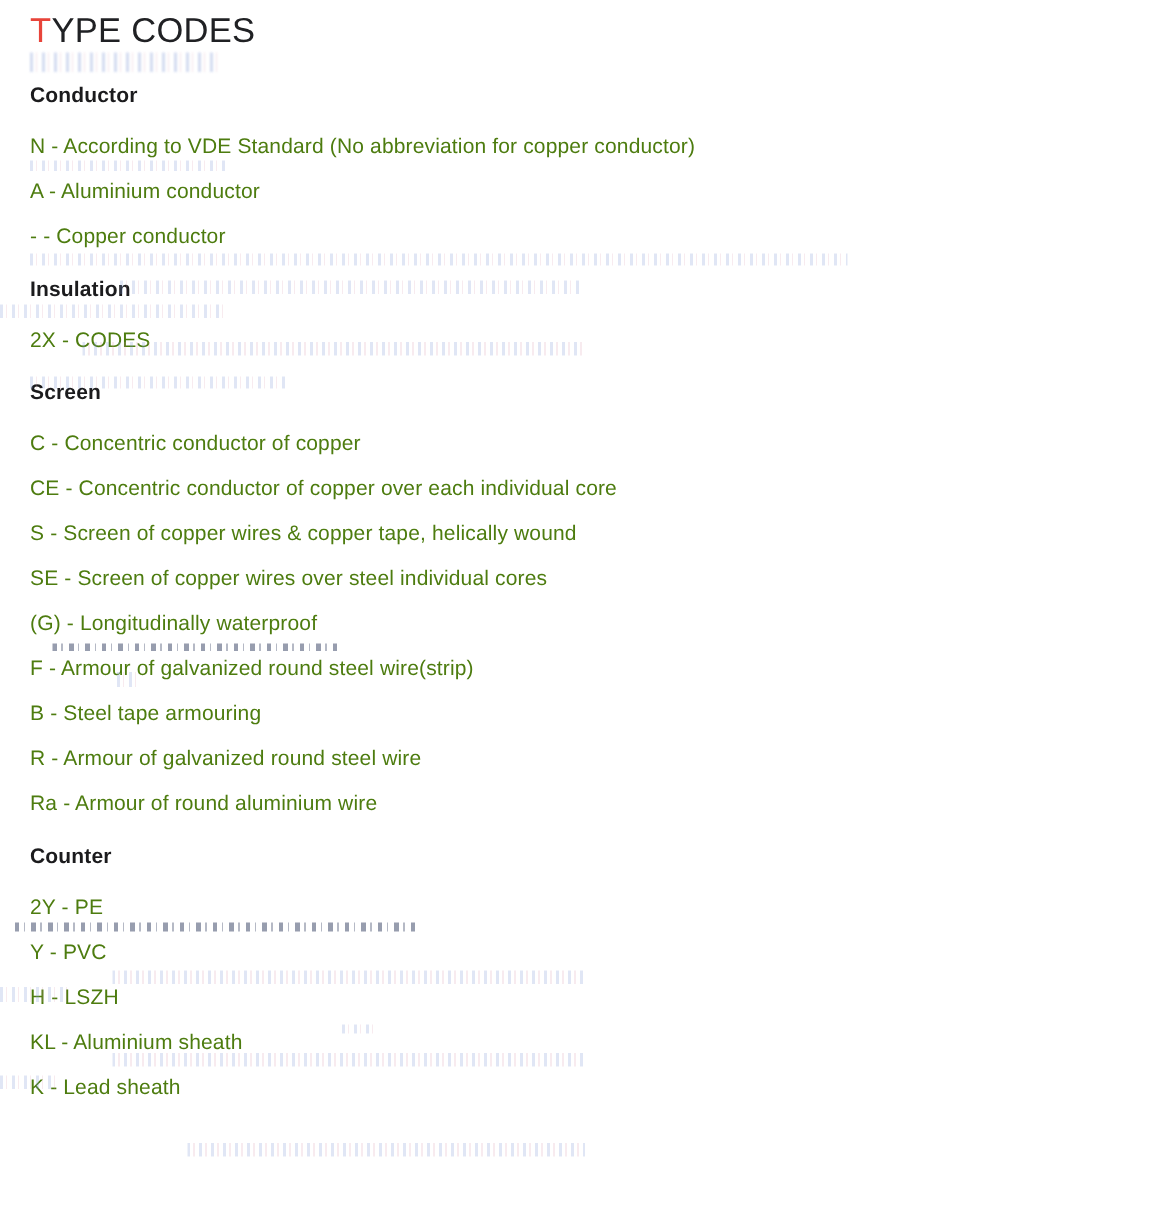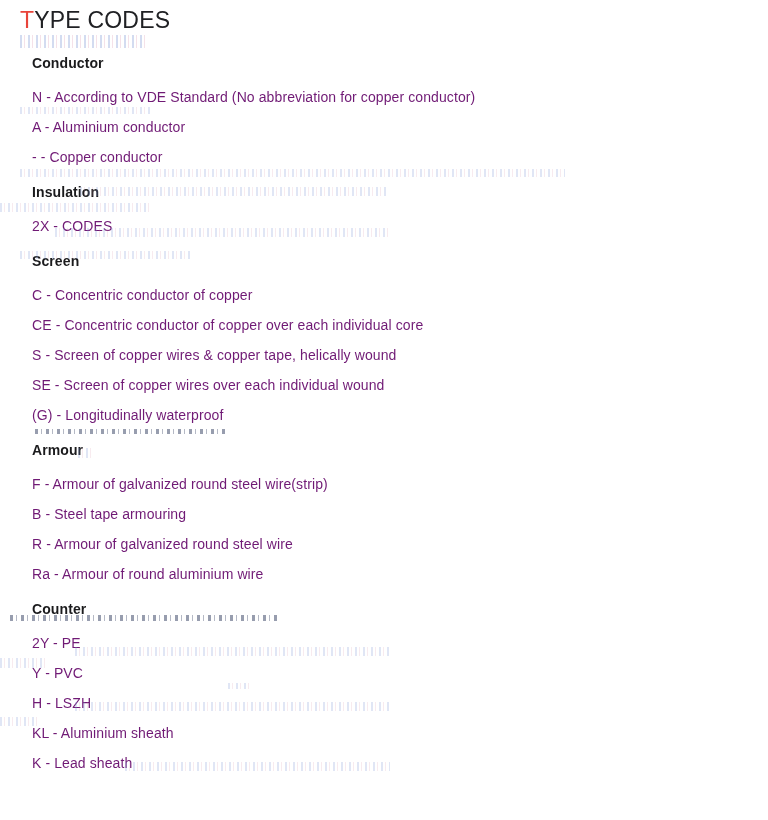--- a/index.html
+++ b/index.html
@@ -16,36 +16,36 @@
   }
   h1.doc-title {
     margin: 0 0 22px 0;
     font-size: 23px;
     line-height: 25px;
     font-weight: 500;
     color: #202124;
     letter-spacing: 0.2px;
   }
   h1.doc-title .accent { color: #e8443a; }
-  .section { margin: 12px; }
+  .section { margin: 0; }
   .section-heading {
     font-size: 14px;
     line-height: 17px;
     font-weight: 700;
     color: #1b1b1d;
     margin: 0 0 17px 0;
     padding-top: 5px;
     letter-spacing: 0.1px;
   }
   .section:first-of-type .section-heading { padding-top: 0; }
   .item {
     font-size: 14px;
     line-height: 17px;
     font-weight: 400;
-    color: #701a75;
+    color: #4d7c0f;
     margin: 0 0 13px 0;
     letter-spacing: 0.1px;
   }
   
   .ghost {
     position: absolute;
     pointer-events: none;
     background-image: repeating-linear-gradient(90deg,
       rgba(128,152,214,0.40) 0px, rgba(128,152,214,0.40) 2px,
       rgba(255,255,255,0) 2px, rgba(255,255,255,0) 4px,
@@ -82,26 +82,25 @@
   <div class="section">
     <div class="section-heading">Insulation</div>
     <p class="item">2X - CODES</p>
   </div>
 
   <div class="section">
     <div class="section-heading">Screen</div>
     <p class="item">C - Concentric conductor of copper</p>
     <p class="item">CE - Concentric conductor of copper over each individual core</p>
     <p class="item">S - Screen of copper wires &amp; copper tape, helically wound</p>
-    <p class="item">SE - Screen of copper wires over each individual wound</p>
+    <p class="item">SE - Screen of copper wires over steel individual cores</p>
     <p class="item">(G) - Longitudinally waterproof</p>
   </div>
 
   <div class="section">
-    <div class="section-heading">Armour</div>
     <p class="item">F - Armour of galvanized round steel wire(strip)</p>
     <p class="item">B - Steel tape armouring</p>
     <p class="item">R - Armour of galvanized round steel wire</p>
     <p class="item">Ra - Armour of round aluminium wire</p>
   </div>
 
   <div class="section">
     <div class="section-heading">Counter</div>
     <p class="item">2Y - PE</p>
     <p class="item">Y - PVC</p>

